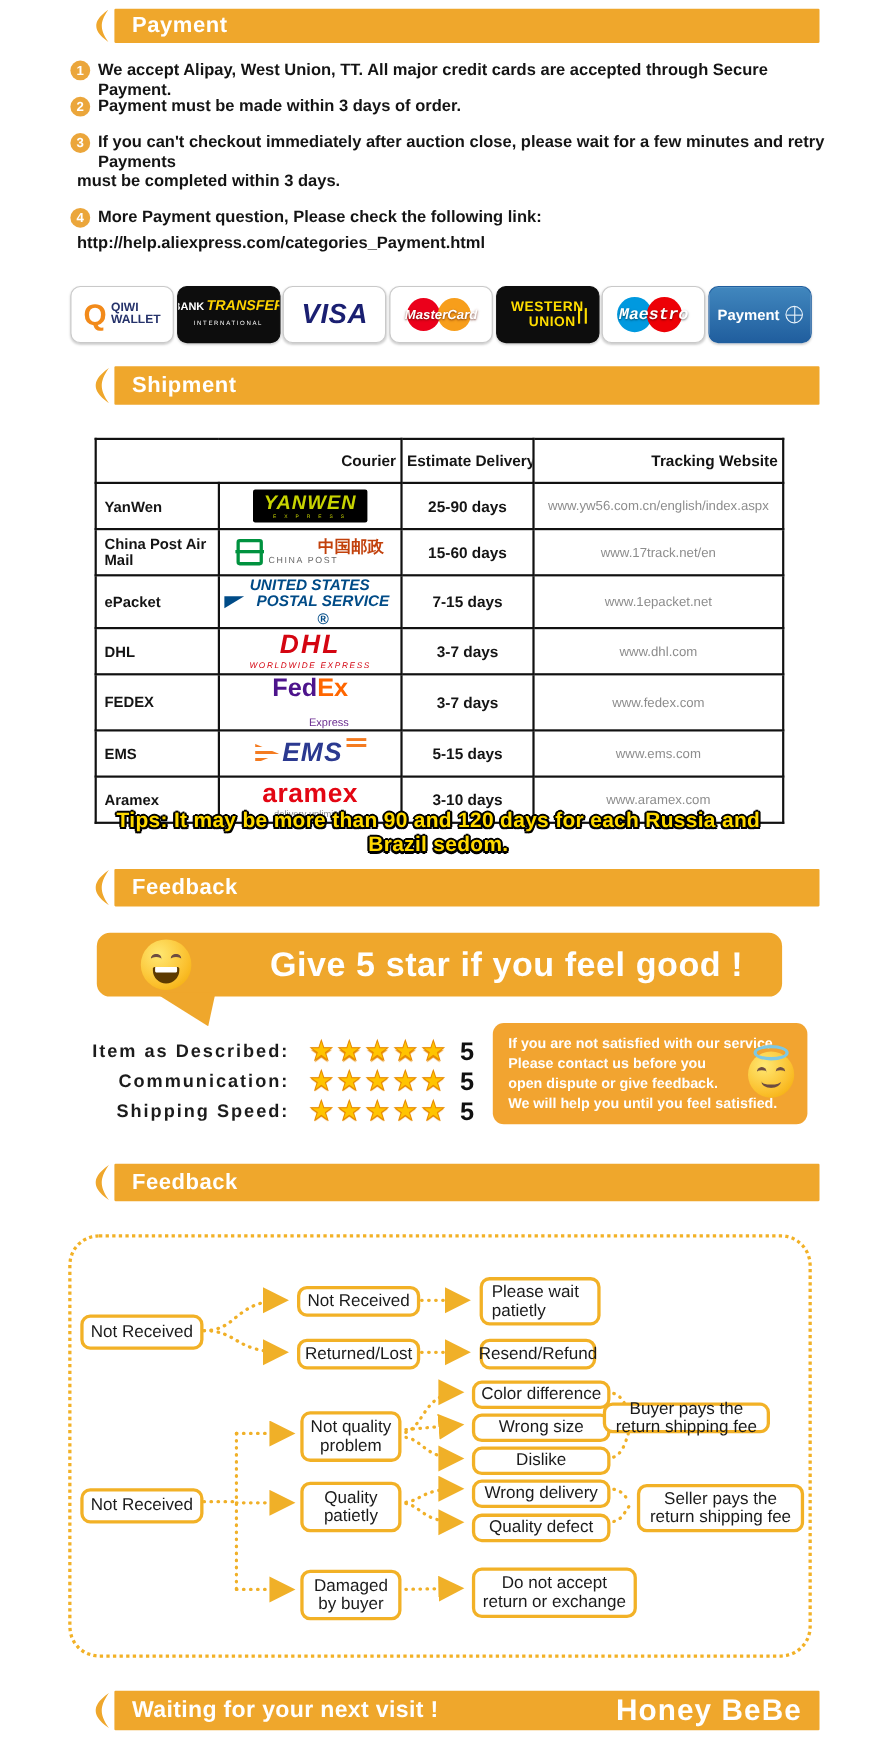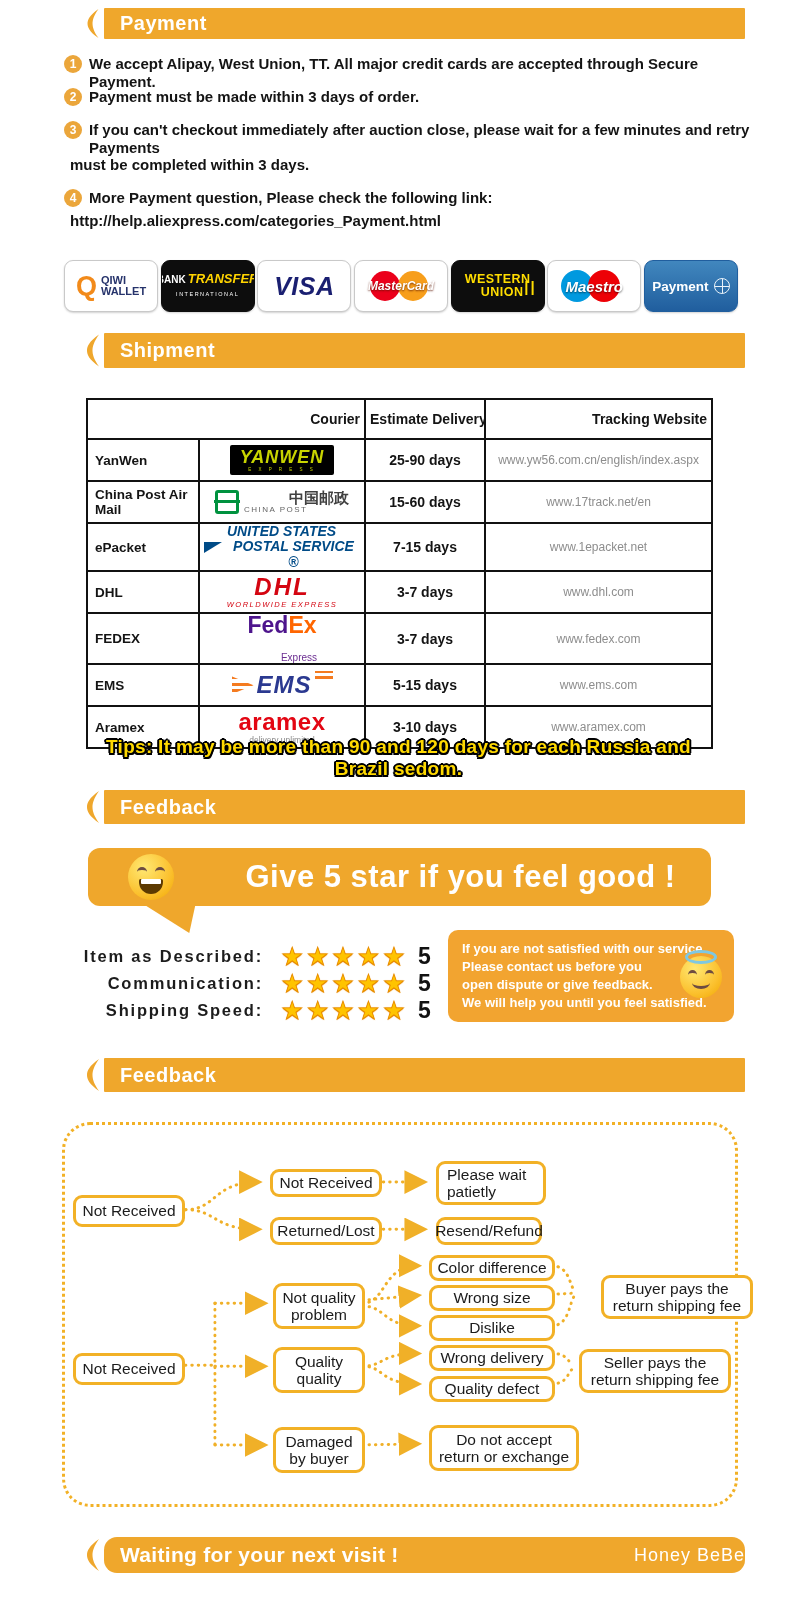--- a/index.html
+++ b/index.html
@@ -41,21 +41,21 @@
   .mc-t{position:relative;z-index:2;color:#fff;font-size:12px;font-weight:800;font-style:italic;
         text-shadow:0 1px 2px rgba(90,20,0,.8);}
   .wu-col{display:flex;flex-direction:column;line-height:13px;}
   .wu-l1{color:#FFDD00;font-size:12.5px;font-weight:900;letter-spacing:.5px;}
   .wu-l2{color:#FFDD00;font-size:12.5px;font-weight:900;margin-left:16px;letter-spacing:.5px;}
   .wu-bars{position:absolute;right:7px;top:50%;transform:translateY(-50%);
            color:#FFDD00;font-size:15px;font-weight:900;letter-spacing:2px;}
   .ma-c1{position:absolute;left:13px;top:9px;width:32px;height:32px;border-radius:50%;background:#0099DF;}
   .ma-c2{position:absolute;left:40px;top:9px;width:32px;height:32px;border-radius:50%;background:#ED0006;}
   .ma-t{position:relative;z-index:2;color:#fff;font-size:15px;font-weight:800;font-style:italic;
-        text-shadow:0 1px 2px rgba(0,0,0,.55);}
+        text-shadow:0 1px 2px rgba(0,0,0,.55);font-family:Liberation Mono, monospace;}
   .card.wm{background:linear-gradient(180deg,#4187BE,#205E9E);border-color:#205E9E;}
   .wm-t{color:#fff;font-size:13.5px;font-weight:700;margin-right:5px;}
   .wm-globe{width:14px;height:14px;border:1.6px solid #e8f2fa;border-radius:50%;position:relative;}
   .wm-globe i{position:absolute;left:0;right:0;top:50%;height:1.4px;background:#e8f2fa;}
   .wm-globe b{position:absolute;top:0;bottom:0;left:50%;width:1.4px;background:#e8f2fa;}
 
   
   table.ship{position:absolute;left:86px;top:398px;width:625px;border-collapse:collapse;table-layout:fixed;}
   table.ship td,table.ship th{border:2px solid #111;padding:0 4px;overflow:hidden;}
   table.ship th{height:38px;font-size:14px;font-weight:bold;text-align:right;white-space:nowrap;}
@@ -64,21 +64,21 @@
   .c-del{font-size:14px;font-weight:bold;text-align:center;white-space:nowrap;}
   .c-track{font-size:12px;color:#8d8d8d;text-align:center;white-space:nowrap;}
   .c-logo{text-align:center;}
   .logo-wrap{display:flex;align-items:center;justify-content:center;gap:5px;}
   .yanwen-box{background:#000;border-radius:2px;padding:3px 10px;display:flex;flex-direction:column;align-items:center;line-height:1;}
   .yanwen-box .yw{color:#C8D400;font-size:18px;font-weight:900;font-style:italic;letter-spacing:1px;}
   .yanwen-box .yws{color:#C8D400;font-size:4.5px;letter-spacing:3px;margin-top:2px;}
   .cp-emblem{width:18px;height:18px;border:3px solid #00923F;border-radius:3px;position:relative;flex:none;}
   .cp-emblem i{position:absolute;left:-4px;right:-4px;top:50%;height:3px;margin-top:-1.5px;background:#00923F;}
   .cp-col{display:flex;flex-direction:column;align-items:flex-start;line-height:1.05;}
-  .cp-cn{font-size:15px;font-weight:bold;color:#404040;margin-left:45px;}
+  .cp-cn{font-size:15px;font-weight:bold;color:#c2410c;margin-left:45px;}
   .cp-en{font-size:8px;color:#666;letter-spacing:1.5px;}
   .usps-eagle{width:0;height:0;border-top:11px solid #004B87;border-right:18px solid transparent;flex:none;}
   .usps-col{display:flex;flex-direction:column;align-items:flex-start;line-height:1.1;}
   .usps-col span{font-size:14px;font-weight:800;font-style:italic;color:#004B87;}
   .dhl-col{display:flex;flex-direction:column;align-items:center;line-height:1;}
   .dhl-t{color:#D40511;font-size:24px;font-weight:900;font-style:italic;letter-spacing:2px;}
   .dhl-s{color:#D40511;font-size:7.5px;font-style:italic;letter-spacing:1.5px;margin-top:2px;}
   .fedex-col{display:flex;flex-direction:column;align-items:center;line-height:1;}
   .fedex-row{display:flex;}
   .fx-fed{color:#4D148C;font-size:23px;font-weight:800;}
@@ -132,22 +132,22 @@
   
   .flow{position:absolute;left:62px;top:1122px;width:676px;height:385px;
         border:3px dotted #F2B126;border-radius:28px;box-sizing:border-box;}
   .flow svg.wires{position:absolute;left:0;top:0;width:100%;height:100%;}
   .fbox{position:absolute;background:#fff;border:3px solid #F2B126;border-radius:9px;
         display:flex;align-items:center;justify-content:center;text-align:center;
         font-size:15.5px;color:#1b1b1b;line-height:1.12;box-sizing:border-box;padding:2px 4px;}
   .fbox.left-align{justify-content:flex-start;text-align:left;padding-left:8px;}
 
   
-  .footer-brand{position:absolute;right:0;top:50%;transform:translateY(-50%);
-        color:#fff;font-size:18px;font-weight:400;letter-spacing:1px;}
+  .footer-brand{position:absolute;right:16px;top:50%;transform:translateY(-50%);
+        color:#fff;font-size:27px;font-weight:700;letter-spacing:1px;}
   .footer-left{color:#fff;font-size:21px;font-weight:bold;letter-spacing:.3px;}
 </style>
 </head>
 <body>
 
 <div class="page">
 
   <div class="banner" style="top:8px;height:31px;">
     <svg class="notch" viewBox="0 0 14 34">
       <path d="M13,1 C3,8 1,13 1,17 C1,21 3,26 13,33 C8,26 6.5,21 6.5,17 C6.5,13 8,8 13,1 Z" fill="#EFA72C"></path>
@@ -460,35 +460,35 @@
     <div class="fbox" style="left:8px;top:70px;width:112px;height:32px;">Not Received</div>
     <div class="fbox" style="left:205px;top:44px;width:112px;height:28px;">Not Received</div>
     <div class="fbox left-align" style="left:371px;top:36px;width:110px;height:44px;">Please wait patietly</div>
     <div class="fbox" style="left:205px;top:92px;width:112px;height:28px;text-align:right;">Returned/Lost</div>
     <div class="fbox" style="left:371px;top:92px;width:106px;height:28px;">Resend/Refund</div>
 
     <div class="fbox" style="left:208px;top:158px;width:92px;height:46px;">Not quality problem</div>
     <div class="fbox" style="left:364px;top:130px;width:126px;height:26px;">Color difference</div>
     <div class="fbox" style="left:364px;top:160px;width:126px;height:26px;">Wrong size</div>
     <div class="fbox" style="left:364px;top:190px;width:126px;height:26px;">Dislike</div>
-    <div class="fbox" style="left:536px;top:150px;width:152px;height:44px;">Buyer pays the return shipping fee</div>
+    <div class="fbox" style="left:483px;top:150px;width:152px;height:28px;">Buyer pays the return shipping fee</div>
 
     <div class="fbox" style="left:8px;top:228px;width:112px;height:32px;">Not Received</div>
-    <div class="fbox" style="left:208px;top:222px;width:92px;height:46px;">Quality quality</div>
+    <div class="fbox" style="left:208px;top:222px;width:92px;height:46px;">Quality patietly</div>
     <div class="fbox" style="left:364px;top:220px;width:126px;height:26px;">Wrong delivery</div>
     <div class="fbox" style="left:364px;top:251px;width:126px;height:26px;">Quality defect</div>
     <div class="fbox" style="left:514px;top:224px;width:152px;height:44px;">Seller pays the return shipping fee</div>
 
     <div class="fbox" style="left:208px;top:302px;width:92px;height:46px;">Damaged by buyer</div>
     <div class="fbox" style="left:364px;top:300px;width:150px;height:46px;">Do not accept return or exchange</div>
   </div>
 
   <div class="banner" style="top:1537px;height:36px;">
     <svg class="notch" viewBox="0 0 14 34">
       <path d="M13,1 C3,8 1,13 1,17 C1,21 3,26 13,33 C8,26 6.5,21 6.5,17 C6.5,13 8,8 13,1 Z" fill="#EFA72C"></path>
     </svg>
-    <div class="bar" style="position:relative;border-radius:13px;">
+    <div class="bar" style="position:relative;">
       <span class="footer-left">Waiting for your next visit !</span>
       <span class="footer-brand">Honey BeBe</span>
     </div>
   </div>
 
 </div>
 
 </body></html>

